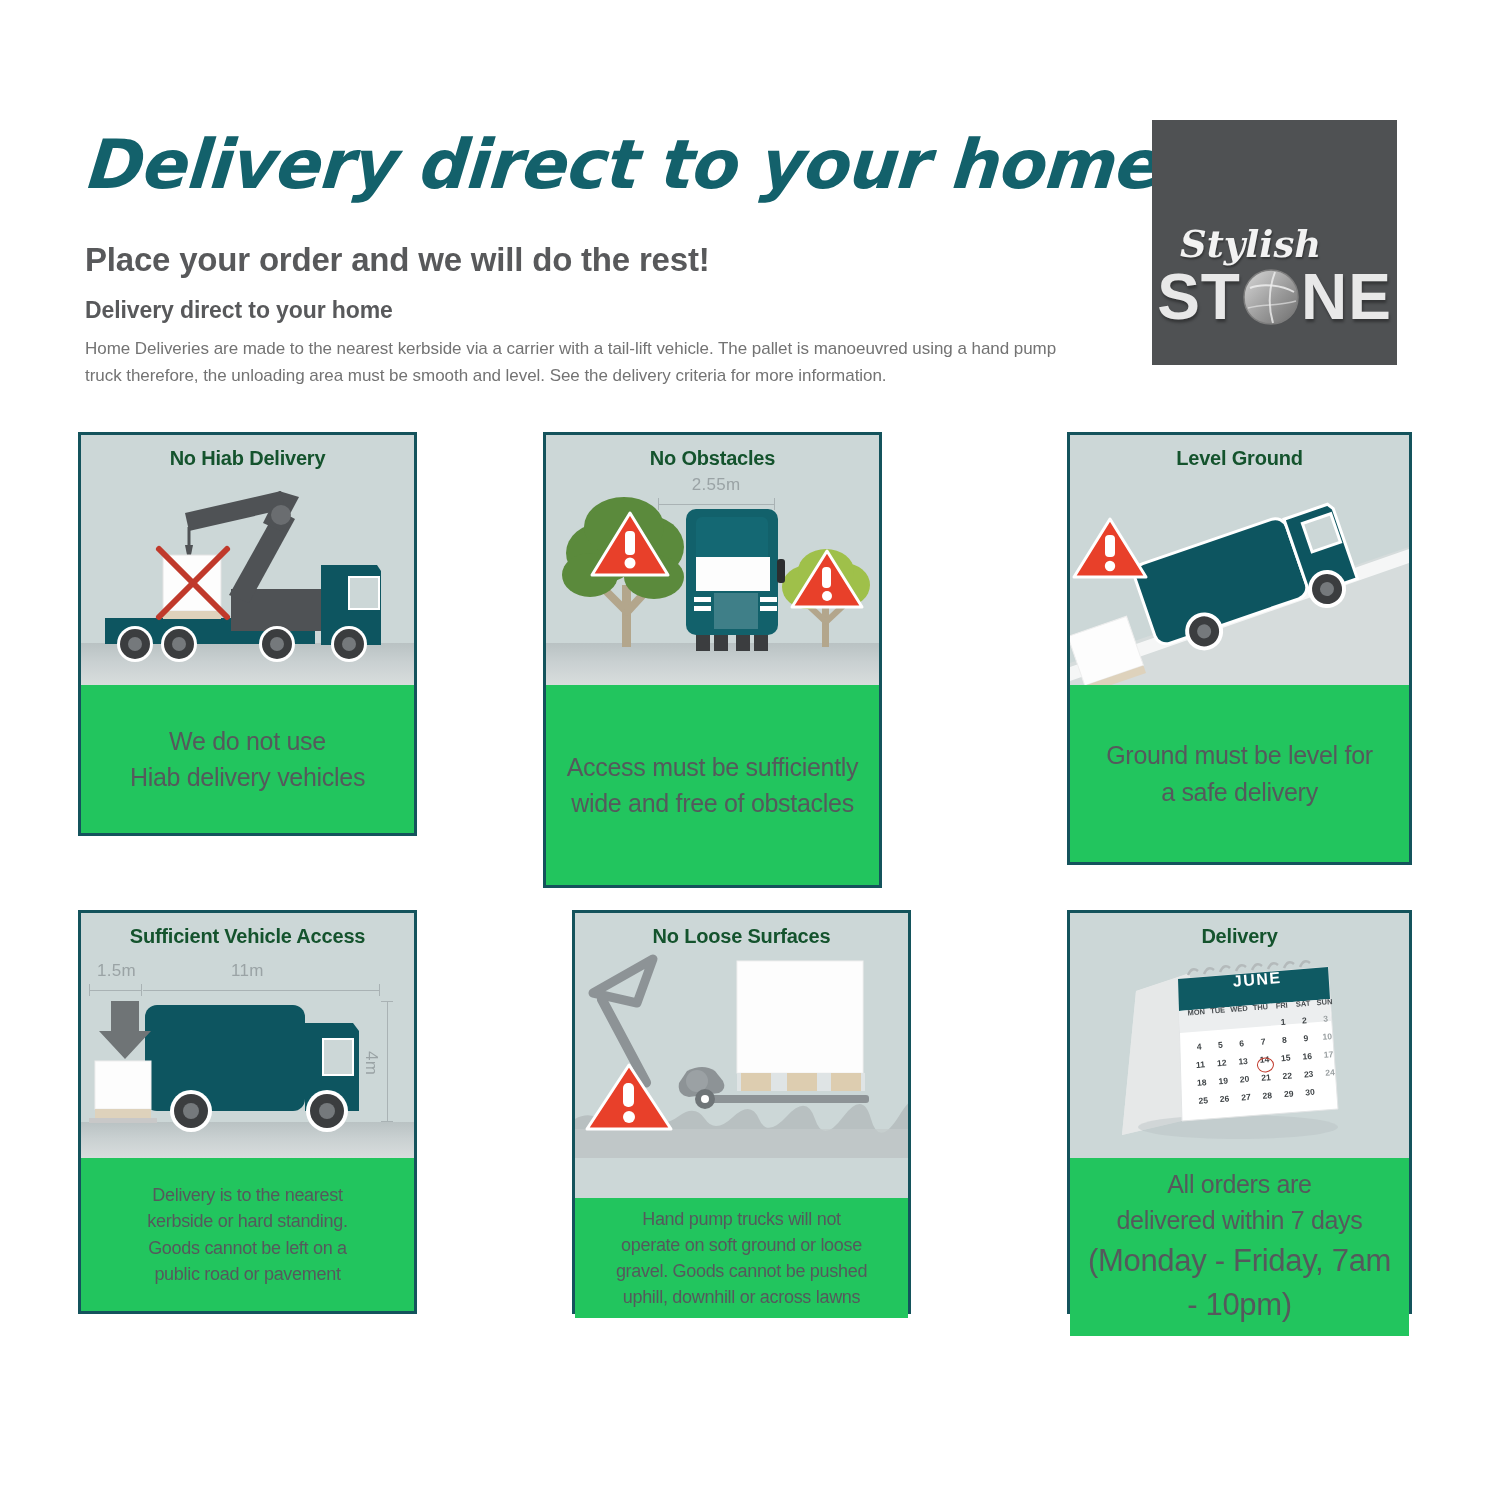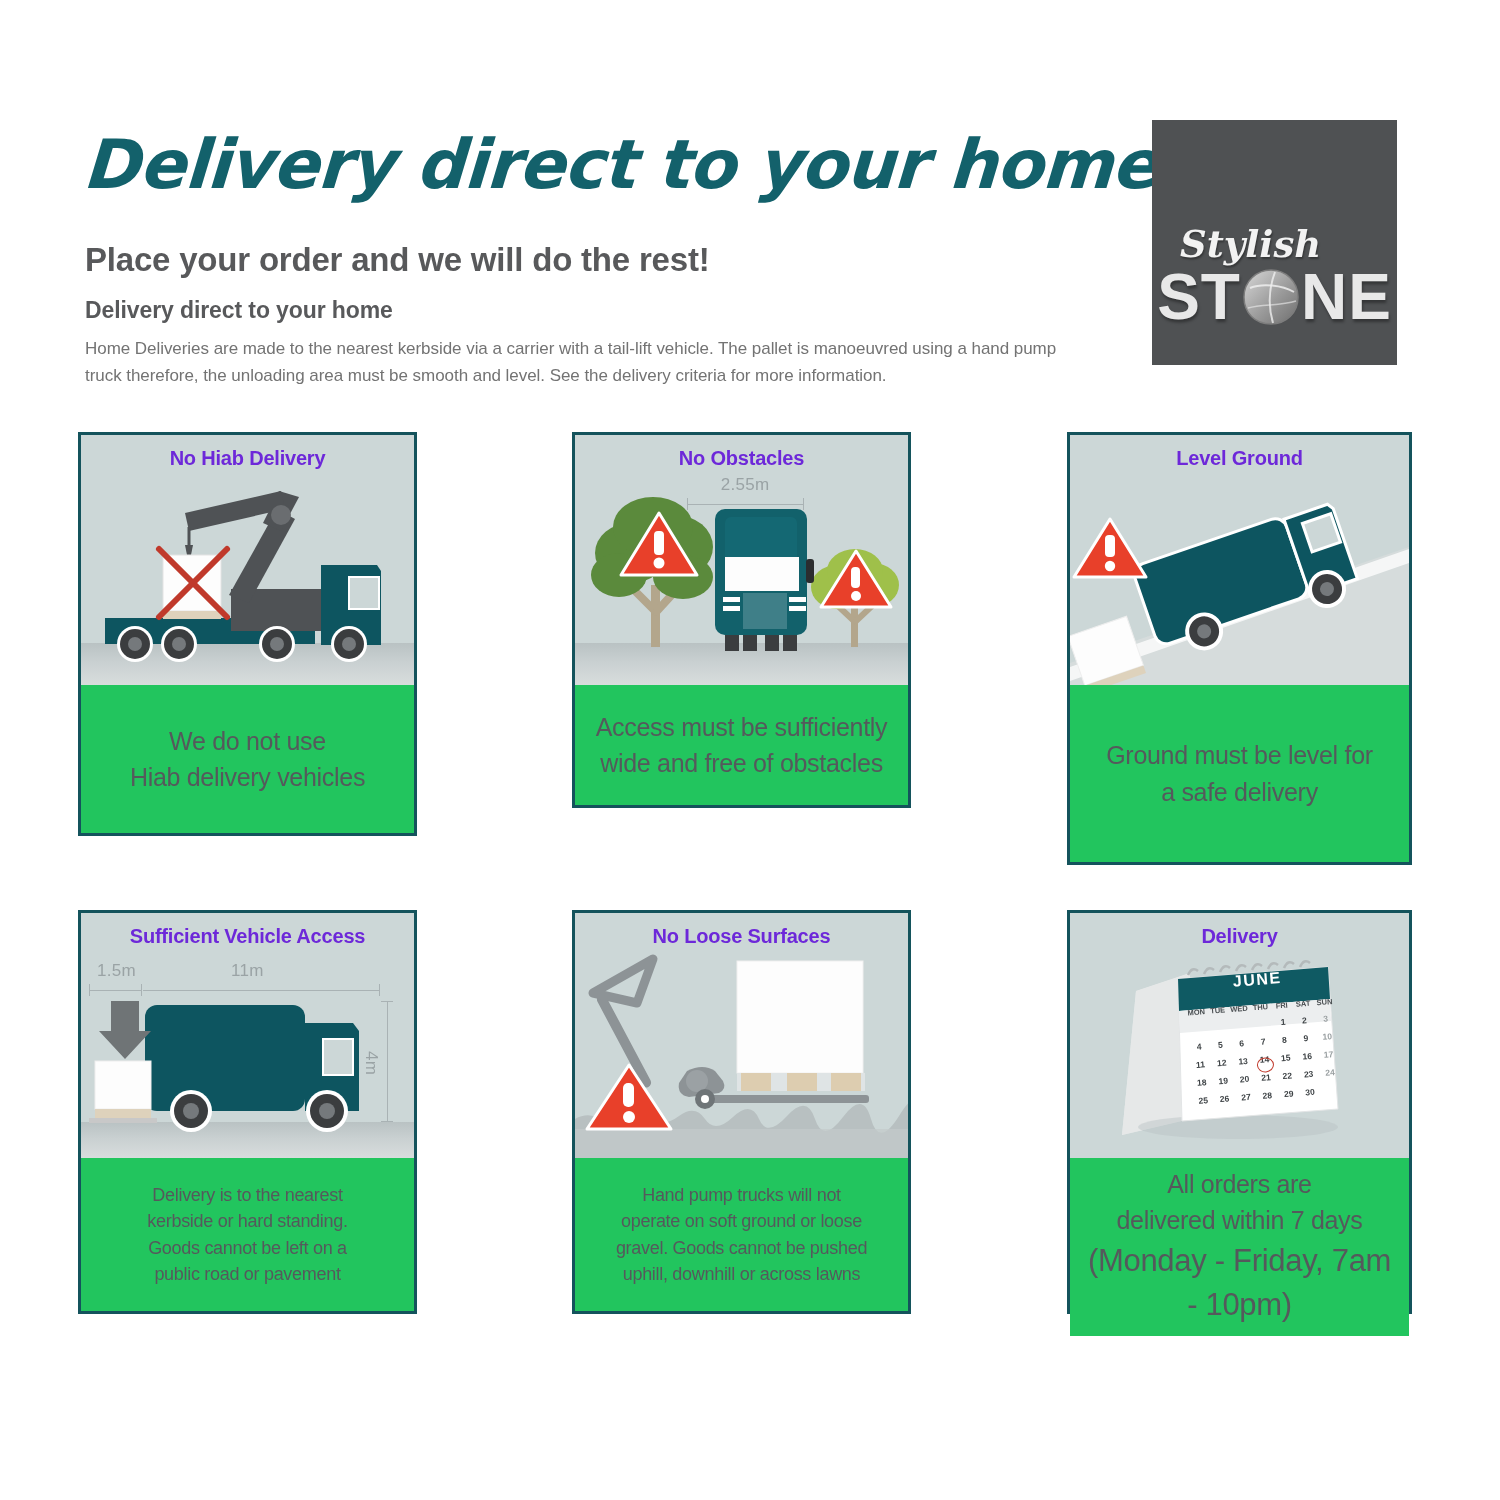--- a/index.html
+++ b/index.html
@@ -127,21 +127,21 @@
     flex: none;
   }
   .card-title {
     position: absolute;
     top: 12px;
     left: 0;
     right: 0;
     text-align: center;
     font-size: 20px;
     font-weight: bold;
-    color: #6d28d9;
+    color: #14532d;
     letter-spacing: -0.2px;
     z-index: 30;
   }
   .card-caption {
     flex: 1;
     background: #22c55e;
     display: flex;
     align-items: center;
     justify-content: center;
     text-align: center;
@@ -269,21 +269,21 @@
       </svg>
     </div>
     <div class="card-caption">
       <div>
         <span>We do not use</span><br>
         <span>Hiab delivery vehicles</span>
       </div>
     </div>
   </div>
 
-  <div class="card" style="left:494px; top:0px; width:339px; height:376px;">
+  <div class="card" style="left:465px; top:0px; width:339px; height:456px;">
     <div class="card-art" style="height:250px;">
       <div class="card-title">No Obstacles</div>
       <div class="ground" style="height:42px;"></div>
 
       <div class="dim-label" style="left:120px; top:40px; width:100px; text-align:center;">2.55m</div>
       <div class="dim-line" style="left:112px; top:69px; width:116px;"></div>
       <div class="dim-tick" style="left:112px; top:63px; height:12px;"></div>
       <div class="dim-tick" style="left:228px; top:63px; height:12px;"></div>
 
       <svg width="339" height="250" viewBox="0 0 339 250" style="position:absolute;left:0;top:0;">
@@ -429,21 +429,21 @@
       <div>
         <span>Delivery is to the nearest</span><br>
         <span>kerbside or hard standing.</span><br>
         <span>Goods cannot be left on a</span><br>
         <span>public road or pavement</span>
       </div>
     </div>
   </div>
 
   <div class="card" style="left:494px; top:478px; width:339px; height:404px;">
-    <div class="card-art" style="height:245px;">
+    <div class="card-art" style="height:285px;">
       <div class="card-title">No Loose Surfaces</div>
       <svg width="339" height="245" viewBox="0 0 339 245" style="position:absolute;left:0;top:0;">
 
         <path d="M0 206 Q12 199 24 205 T50 204 T76 206 T104 203 T130 206 T158 204 T184 206 T212 203 T240 206 T268 204 T296 206 T324 203 T339 206 L339 245 L0 245 Z" fill="#b8c0c1"></path>
         <path d="M0 216 L339 216 L339 245 L0 245 Z" fill="#c3cacb" opacity=".7"></path>
 
         <rect x="162" y="48" width="126" height="112" fill="#fdfdfd" stroke="#f0f0f0" stroke-width="1"></rect>
 
         <rect x="162" y="160" width="128" height="18" fill="#dfe4e5"></rect>
         <rect x="166" y="160" width="30" height="18" fill="#ddcdb0"></rect>

